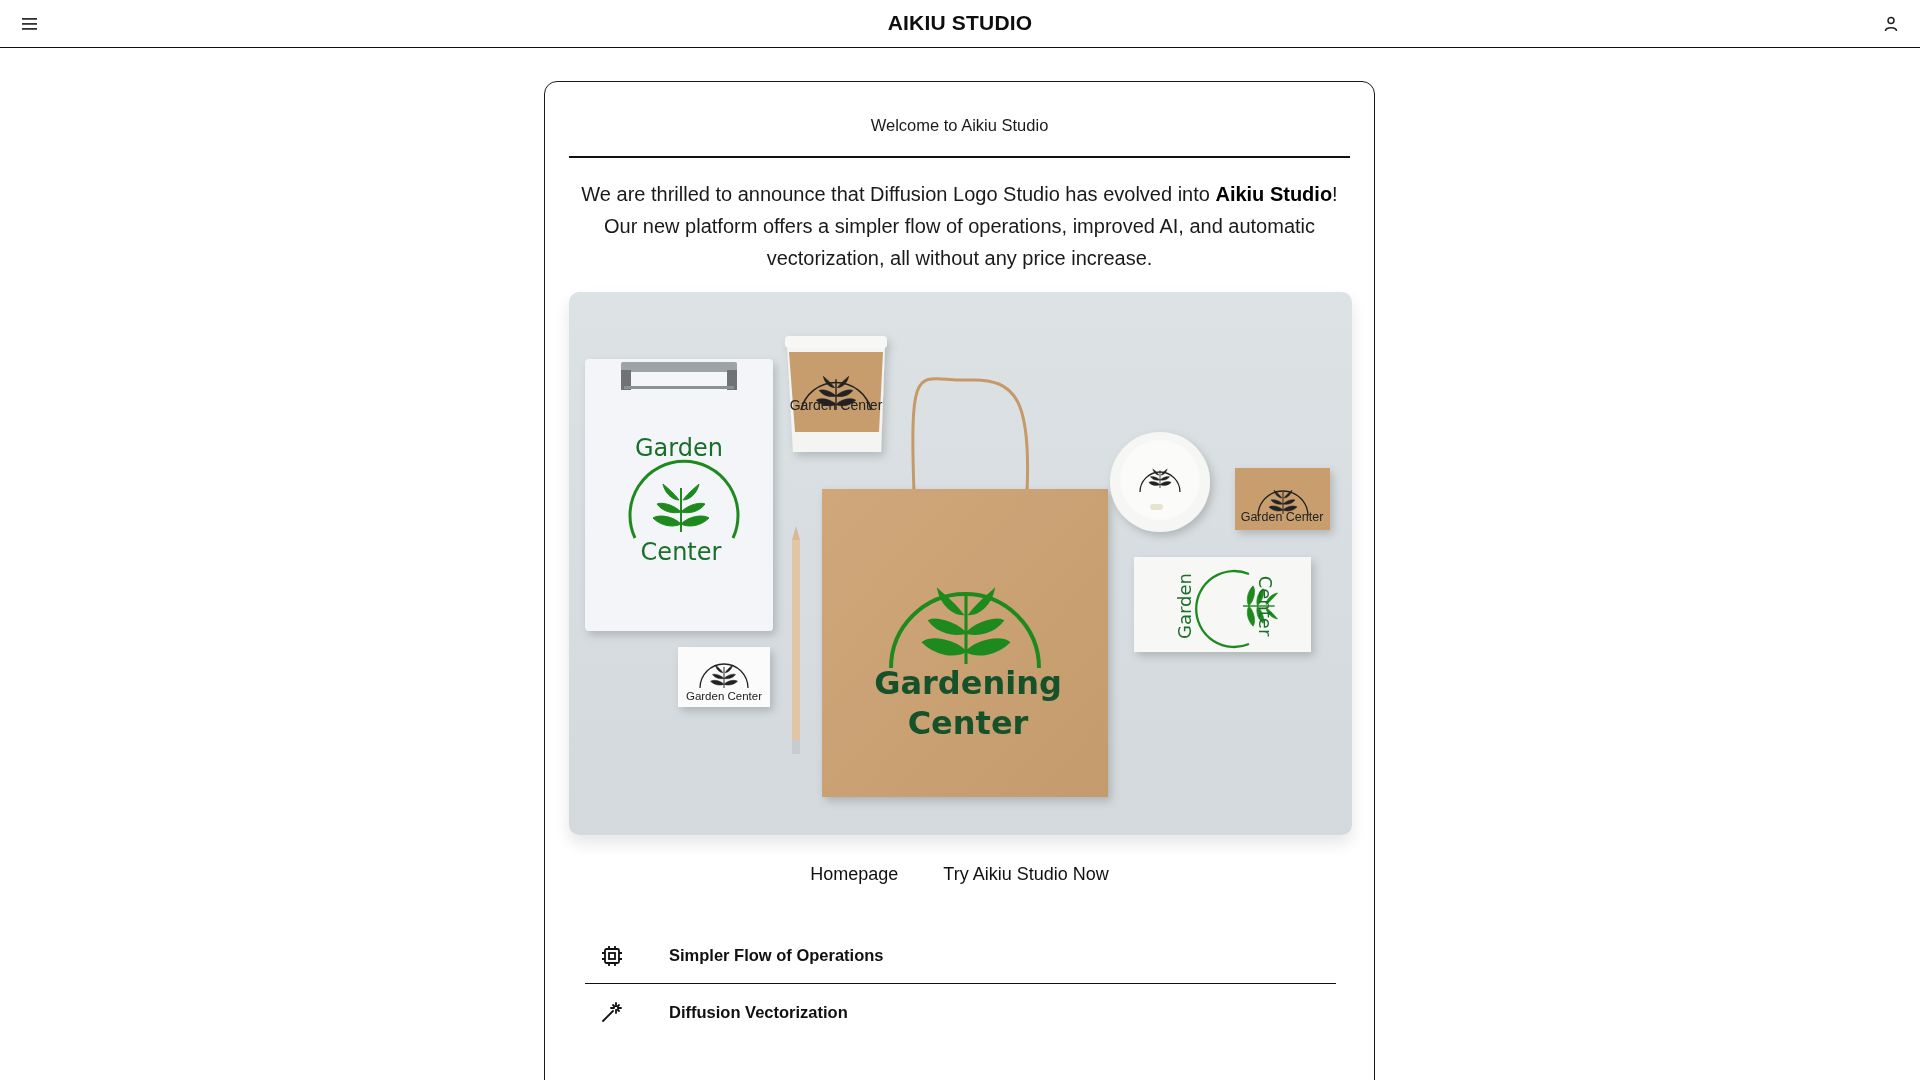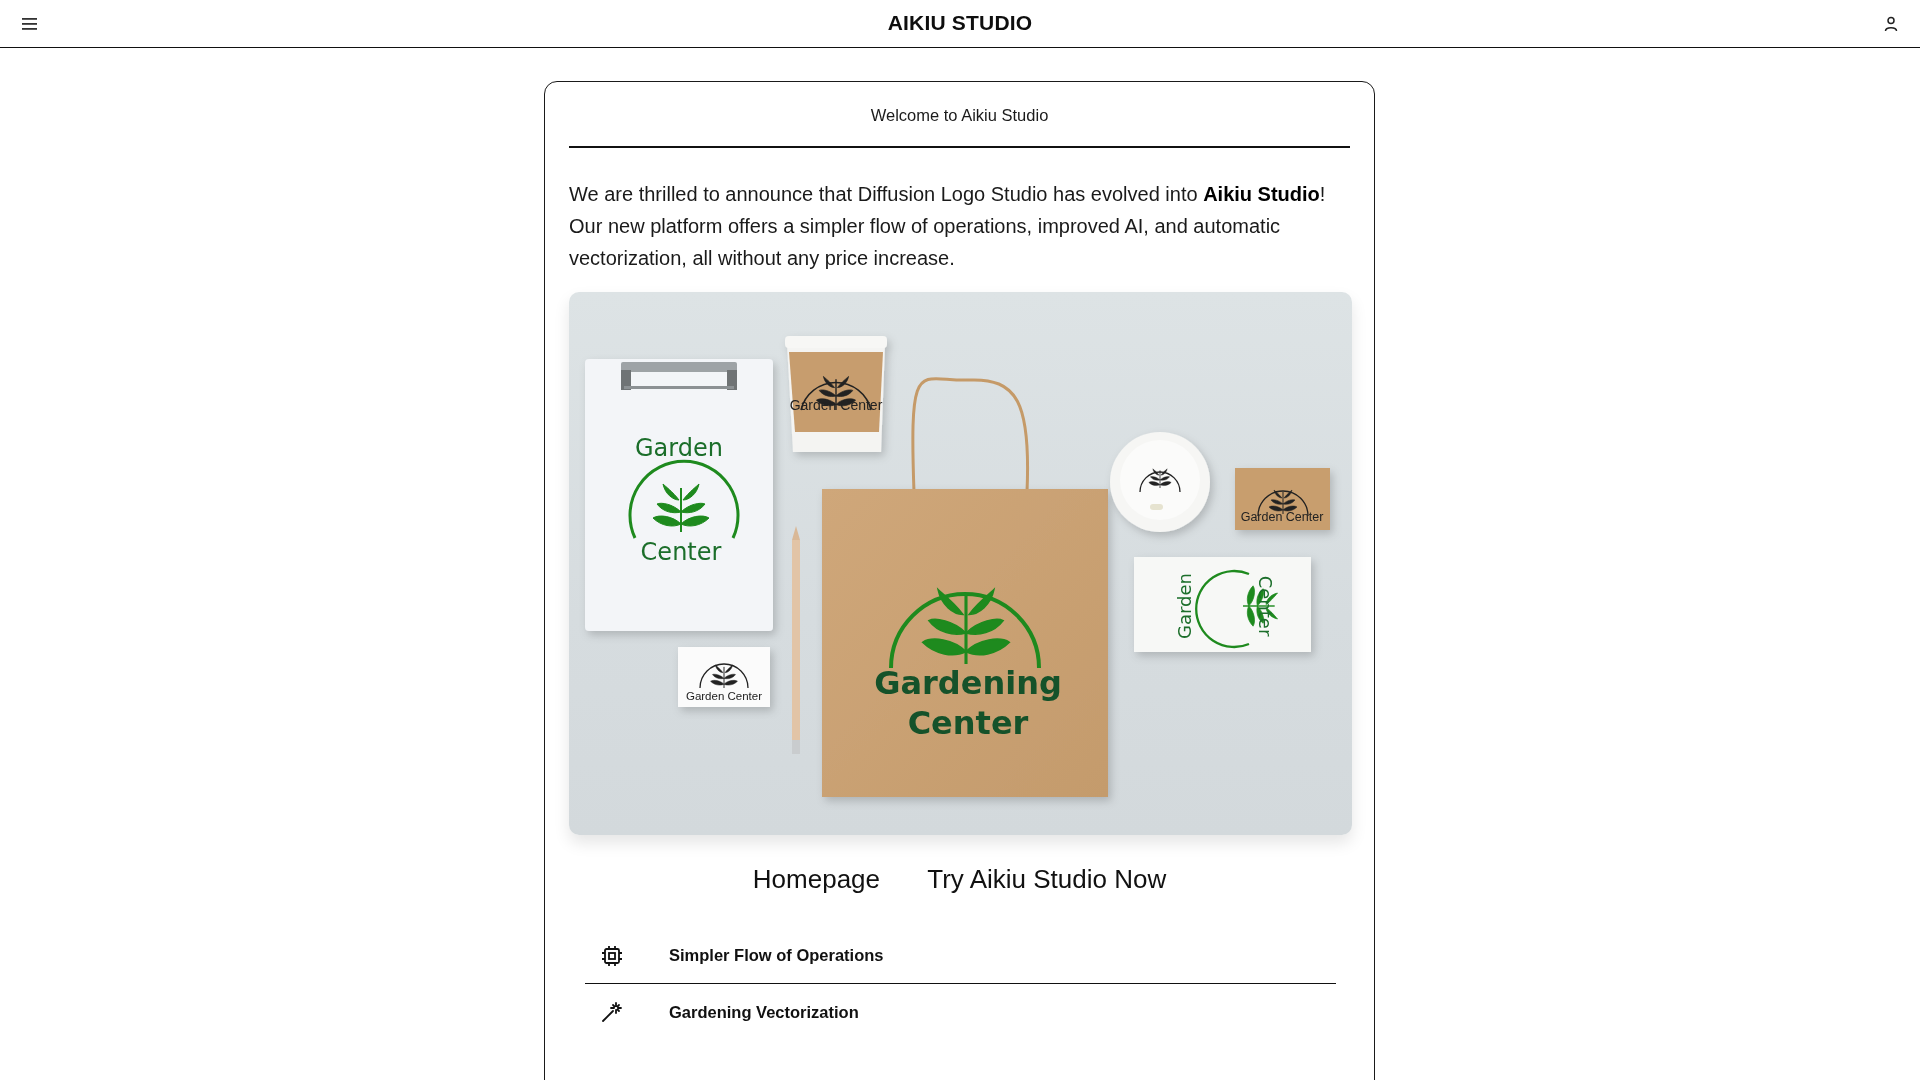--- a/index.html
+++ b/index.html
@@ -14,39 +14,39 @@
     position: absolute; left: 0; right: 0; top: 11px; text-align: center;
     font-size: 21px; font-weight: bold; letter-spacing: 0.2px; color: #0e0e0e;
   }
   .user-btn { position: absolute; right: 18px; top: 13px; width: 22px; height: 22px; cursor: pointer; }
 
   .card {
     position: absolute; left: 544px; top: 81px; width: 831px; height: 1100px;
     border: 1.5px solid #1a1a1a; border-radius: 13px; background: #fff; box-sizing: border-box;
   }
   .welcome {
-    position: absolute; left: 24px; right: 24px; top: 24px; height: 40px;
+    position: absolute; left: 24px; right: 24px; top: 34px; height: 40px;
     text-align: center; font-size: 16.5px; color: #1b1b1b;
     border-bottom: 2px solid #111;
   }
   .intro {
     position: absolute; left: 24px; right: 24px; top: 96px;
-    font-size: 20px; line-height: 32px; color: #1a1a1a;
+    text-align: center; font-size: 20px; line-height: 32px; color: #1a1a1a;
   }
   .intro b { font-weight: bold; color: #000; }
 
   .hero {
     position: absolute; left: 24px; top: 210px; width: 783px; height: 543px;
     border-radius: 10px; overflow: hidden;
     background: linear-gradient(180deg, #dde3e5 0%, #d6dcdf 60%, #d3d9dc 100%);
     box-shadow: 0 8px 16px rgba(0,0,0,0.10);
   }
 
   .links {
-    position: absolute; left: 0; right: 0; top: 782px; text-align: center; font-size: 26px;
+    position: absolute; left: 0; right: 0; top: 782px; text-align: center; font-size: 18px;
   }
   .links a { color: #111; text-decoration: none; margin: 0 20px; cursor: pointer; }
 
   .features { position: absolute; left: 40px; width: 751px; top: 846px; }
   .feature {
     position: relative; height: 56px; border-bottom: 1.5px solid #111; box-sizing: border-box;
     display: flex; align-items: center; cursor: pointer; gap: 28px;
   }
   .feature:last-child { border-bottom: none; }
   .feature .ficon { width: 24px; height: 24px; margin-left: 15px; margin-right: 17px; }
@@ -199,16 +199,16 @@
         <rect x="9" y="9" width="6" height="6"></rect>
         <path d="M9 2v3M15 2v3M9 19v3M15 19v3M2 9h3M2 15h3M19 9h3M19 15h3"></path>
       </svg>
       <span class="flabel">Simpler Flow of Operations</span>
     </div>
     <div class="feature">
       <svg class="ficon" viewBox="0 0 24 24" fill="none" stroke="#111" stroke-width="1.8" stroke-linecap="round">
         <path d="M3 21 L13 11"></path>
         <path d="M16 3v3M16 10v3M11 8h3M18 8h3M13 5l1.5 1.5M19 11l-1.5-1.5M19 5l-1.5 1.5"></path>
       </svg>
-      <span class="flabel">Gardening Vectorization</span>
+      <span class="flabel">Diffusion Vectorization</span>
     </div>
   </div>
 </div>
 
 </body></html>

